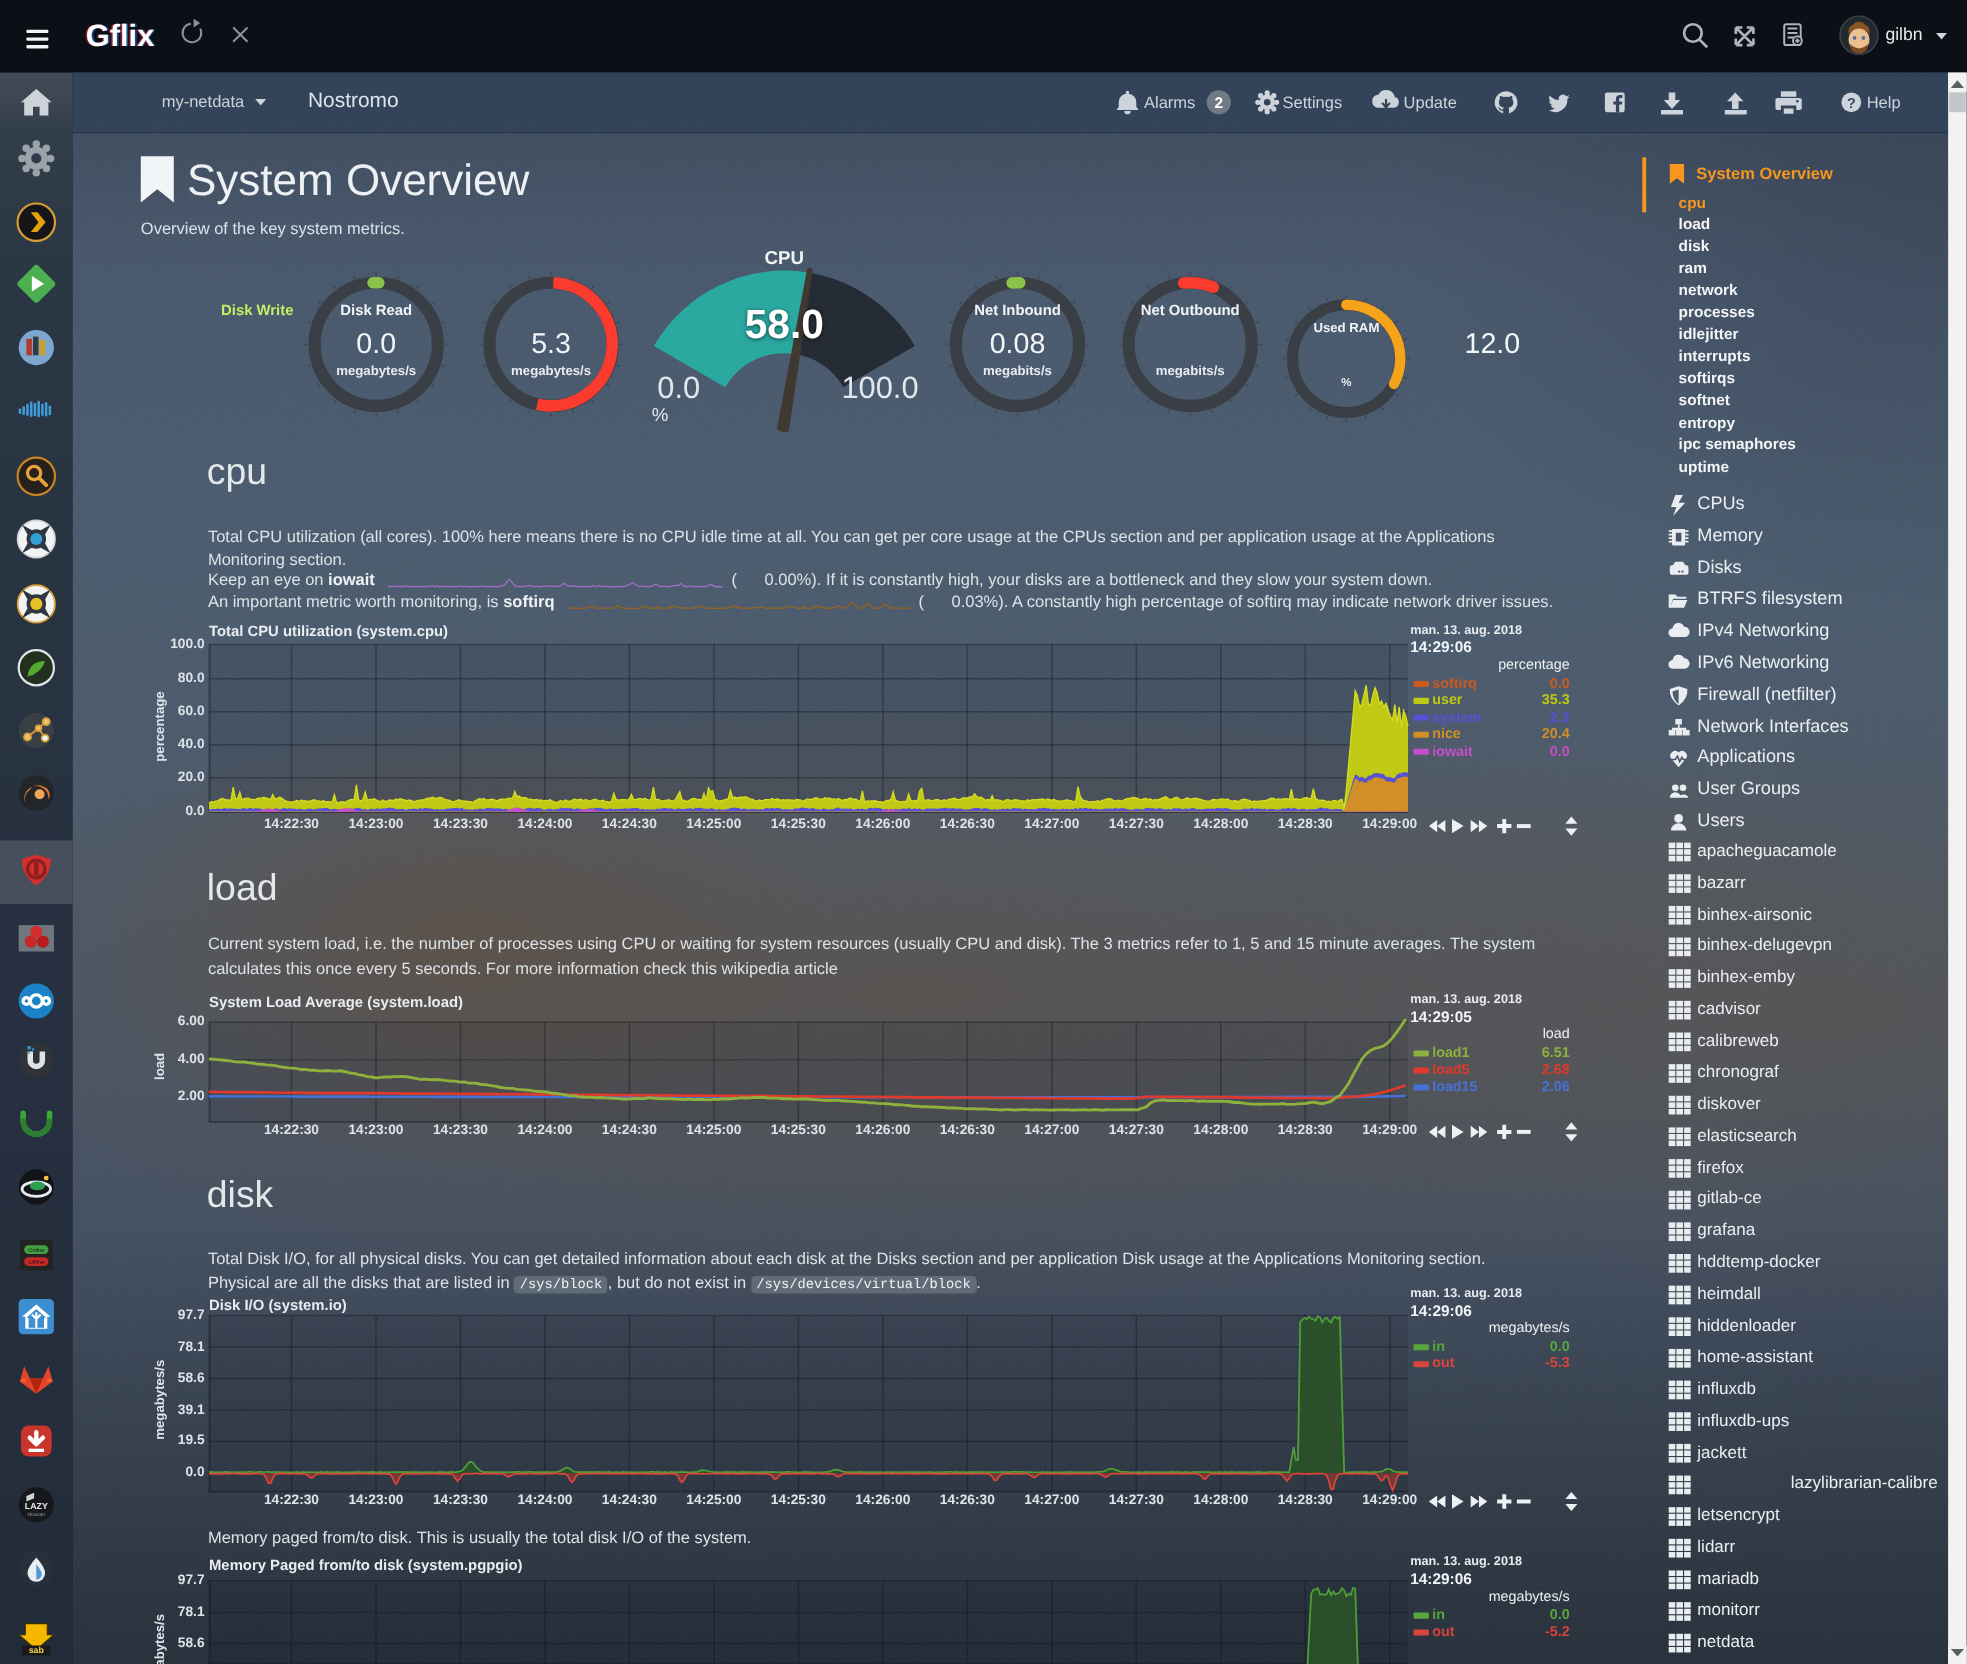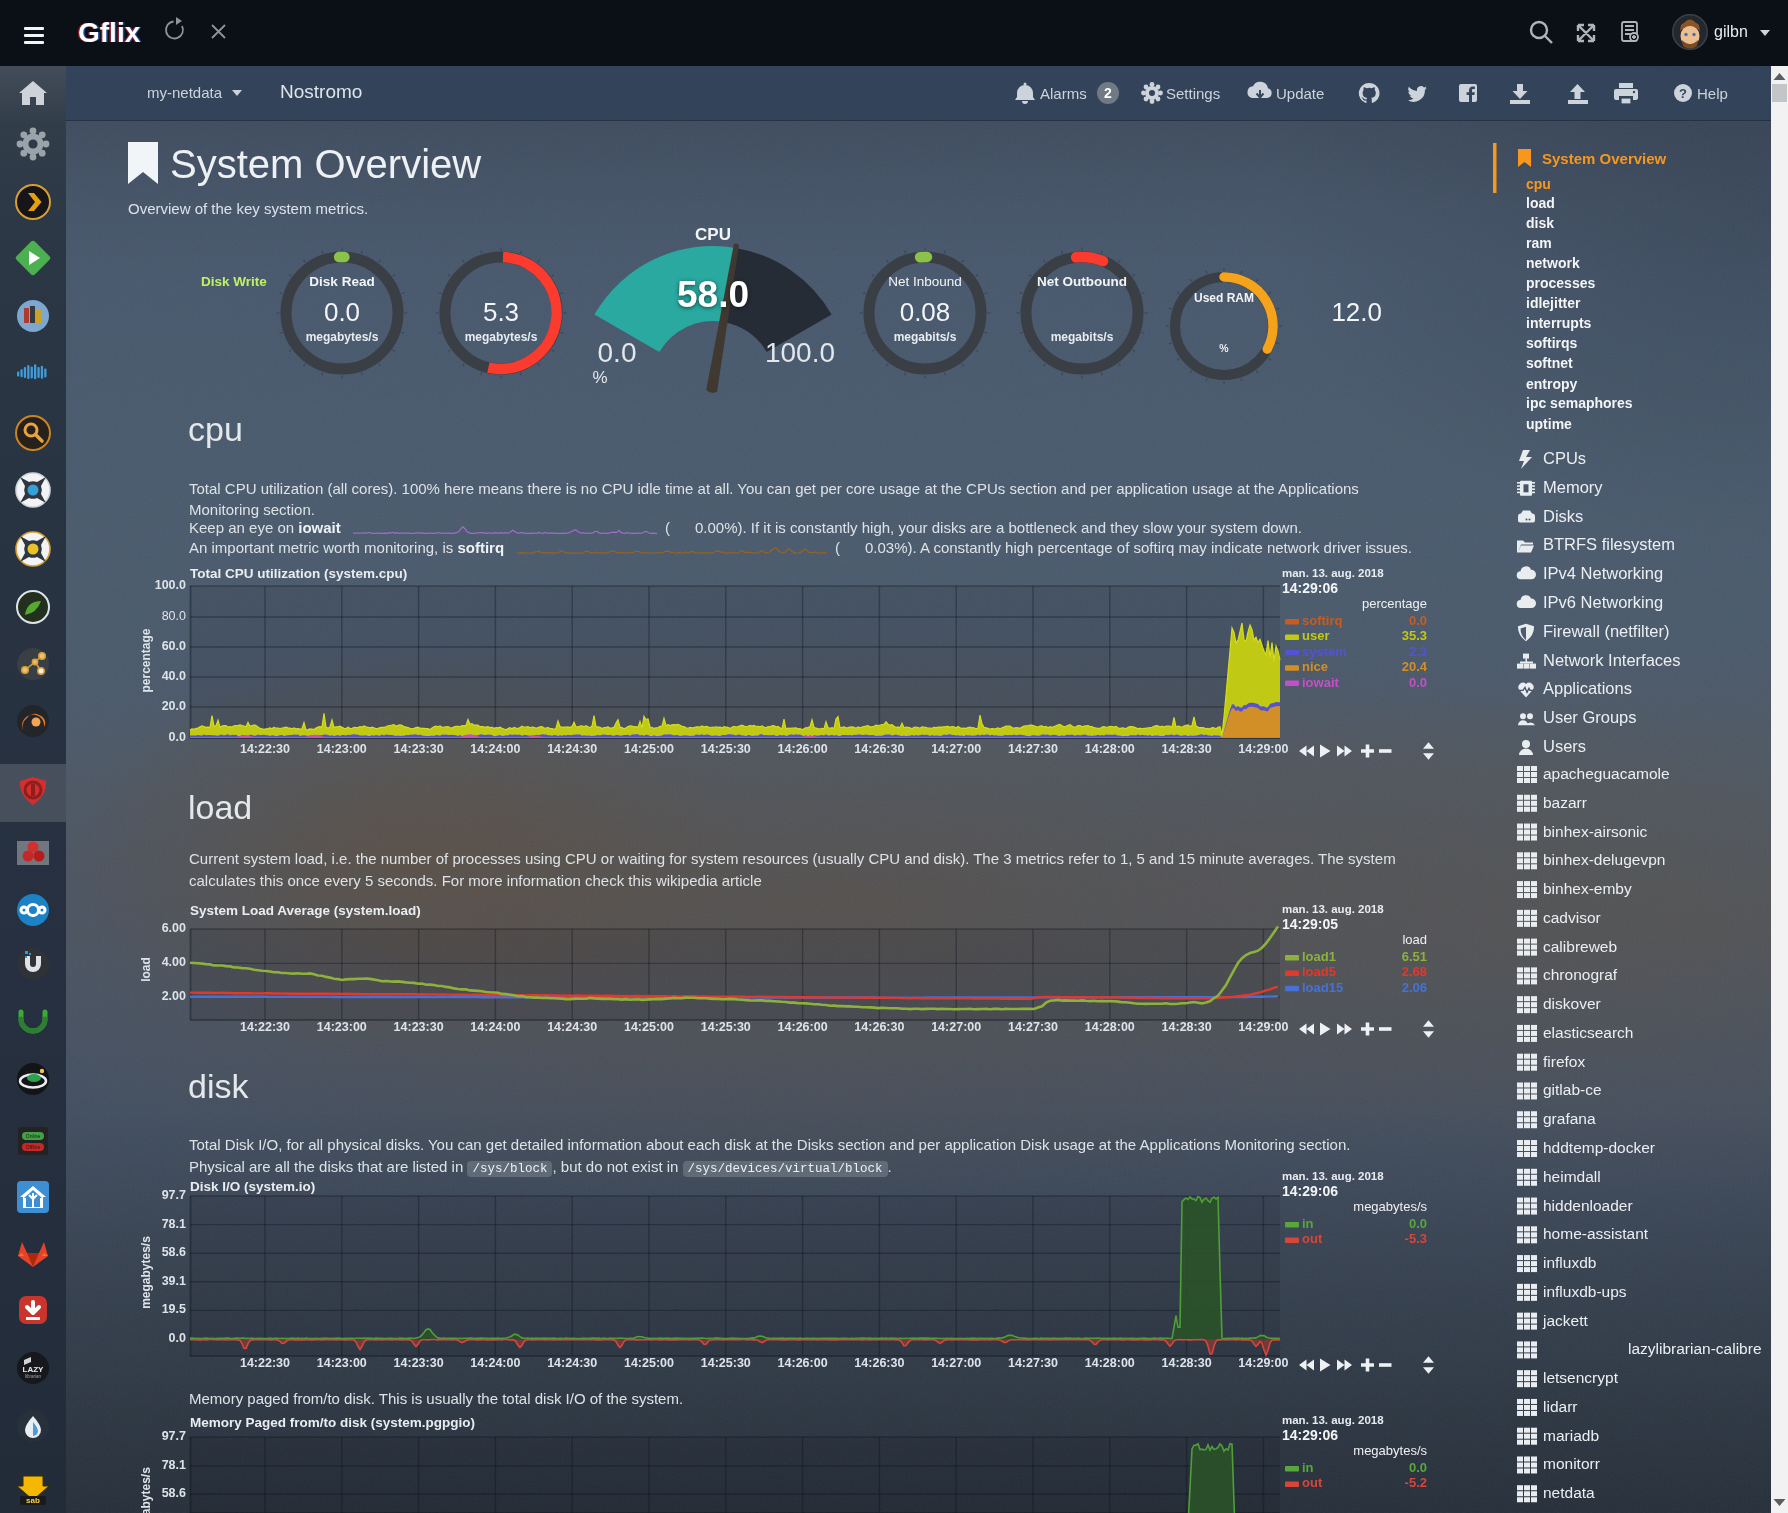--- a/index.html
+++ b/index.html
@@ -845,21 +845,21 @@
     <div class="t" style="left:1276px;top:85px;font-size:15px;color:#ccd3da">Update</div>
     <div class="t" style="left:1697px;top:85px;font-size:15px;color:#ccd3da">Help</div>
     <div class="t" style="left:170px;top:139px;font-size:40px;font-weight:400;color:#eef1f4">System Overview</div>
     <div class="t" style="left:128px;top:200px;font-size:15px;color:#dde2e8">Overview of the key system metrics.</div>
     <div class="t" style="left:42px;top:274px;width:600px;text-align:center;font-size:13.5px;color:#f2f5f7;font-weight:700;">Disk Read</div>
     <div class="t" style="left:42px;top:296px;width:600px;text-align:center;font-size:26px;color:#f2f5f7;font-weight:400;">0.0</div>
     <div class="t" style="left:42px;top:330px;width:600px;text-align:center;font-size:12px;color:#e8ecf0;font-weight:700;">megabytes/s</div>
     <div class="t" style="left:201px;top:274px;width:600px;text-align:left;font-size:13.5px;color:#bef264;font-weight:700;">Disk Write</div>
     <div class="t" style="left:201px;top:296px;width:600px;text-align:center;font-size:26px;color:#f2f5f7;font-weight:400;">5.3</div>
     <div class="t" style="left:201px;top:330px;width:600px;text-align:center;font-size:12px;color:#e8ecf0;font-weight:700;">megabytes/s</div>
-    <div class="t" style="left:625px;top:274px;width:600px;text-align:center;font-size:13.5px;color:#f2f5f7;font-weight:400;">Net Inbound</div>
+    <div class="t" style="left:625px;top:274px;width:600px;text-align:center;font-size:13.5px;color:#f2f5f7;font-weight:700;">Net Inbound</div>
     <div class="t" style="left:625px;top:296px;width:600px;text-align:center;font-size:26px;color:#f2f5f7;font-weight:400;">0.08</div>
     <div class="t" style="left:625px;top:330px;width:600px;text-align:center;font-size:12px;color:#e8ecf0;font-weight:700;">megabits/s</div>
     <div class="t" style="left:782px;top:274px;width:600px;text-align:center;font-size:13.5px;color:#f2f5f7;font-weight:700;">Net Outbound</div>
     <div class="t" style="left:782px;top:296px;width:600px;text-align:right;font-size:26px;color:#f2f5f7;font-weight:400;">12.0</div>
     <div class="t" style="left:782px;top:330px;width:600px;text-align:center;font-size:12px;color:#e8ecf0;font-weight:700;">megabits/s</div>
     <div class="t" style="left:924px;top:291px;width:600px;text-align:center;font-size:12px;color:#f2f5f7;font-weight:700;">Used RAM</div>
     <div class="t" style="left:924px;top:342px;width:600px;text-align:center;font-size:10.5px;color:#e8ecf0;font-weight:700;">%</div>
     <div class="t" style="left:413px;top:224px;width:600px;text-align:center;font-size:17px;color:#f2f5f7;font-weight:700;">CPU</div>
     <div class="t" style="left:563px;top:272px;width:300px;text-align:center;font-size:37px;font-weight:700;color:#fff;text-shadow:0 1px 4px rgba(0,0,0,0.6)">58.0</div>
     <div class="t" style="left:317px;top:335px;width:600px;text-align:center;font-size:28px;color:#e3e7ec;font-weight:400;">0.0</div>
@@ -871,21 +871,21 @@
     <div class="t" style="left:665px;top:519px;font-size:15px;color:#dde2e7">(&nbsp;&nbsp;&nbsp;&nbsp;&nbsp;&nbsp;0.00%). If it is constantly high, your disks are a bottleneck and they slow your system down.</div>
     <div class="t" style="left:189px;top:539px;font-size:15px;color:#dde2e7">An important metric worth monitoring, is <b style="color:#eef2f5">softirq</b></div>
     <div class="t" style="left:835px;top:539px;font-size:15px;color:#dde2e7">(&nbsp;&nbsp;&nbsp;&nbsp;&nbsp;&nbsp;0.03%). A constantly high percentage of softirq may indicate network driver issues.</div>
     <div class="t" style="left:188px;top:786px;font-size:34px;color:#e4e8eb">load</div>
     <div class="t" style="left:189px;top:848px;font-size:15px;line-height:22px;color:#dde2e7">Current system load, i.e. the number of processes using CPU or waiting for system resources (usually CPU and disk). The 3 metrics refer to 1, 5 and 15 minute averages. The system<br>calculates this once every 5 seconds. For more information check this wikipedia article</div>
     <div class="t" style="left:188px;top:1065px;font-size:34px;color:#e4e8eb">disk</div>
     <div class="t" style="left:189px;top:1134px;font-size:15px;line-height:22px;color:#dde2e7">Total Disk I/O, for all physical disks. You can get detailed information about each disk at the Disks section and per application Disk usage at the Applications Monitoring section.<br>Physical are all the disks that are listed in <code>/sys/block</code>, but do not exist in <code>/sys/devices/virtual/block</code>.</div>
     <div class="t" style="left:189px;top:1390px;font-size:15px;color:#dde2e7">Memory paged from/to disk. This is usually the total disk I/O of the system.</div>
     <div class="t" style="left:190px;top:566px;font-size:13.5px;font-weight:700;color:#e9edf1">Total CPU utilization (system.cpu)</div>
     <div class="t" style="right:1602px;top:578px;font-size:12.5px;font-weight:700;color:#dde3e9;text-align:right">100.0</div>
-    <div class="t" style="right:1602px;top:609px;font-size:12.5px;font-weight:400;color:#dde3e9;text-align:right">80.0</div>
+    <div class="t" style="right:1602px;top:609px;font-size:12.5px;font-weight:700;color:#dde3e9;text-align:right">80.0</div>
     <div class="t" style="right:1602px;top:639px;font-size:12.5px;font-weight:700;color:#dde3e9;text-align:right">60.0</div>
     <div class="t" style="right:1602px;top:669px;font-size:12.5px;font-weight:700;color:#dde3e9;text-align:right">40.0</div>
     <div class="t" style="right:1602px;top:699px;font-size:12.5px;font-weight:700;color:#dde3e9;text-align:right">20.0</div>
     <div class="t" style="right:1602px;top:730px;font-size:12.5px;font-weight:700;color:#dde3e9;text-align:right">0.0</div>
     <div class="t" style="left:-35.0px;top:742px;width:600px;text-align:center;font-size:12.5px;color:#dde3e9;font-weight:700;">14:22:30</div>
     <div class="t" style="left:41.80000000000001px;top:742px;width:600px;text-align:center;font-size:12.5px;color:#dde3e9;font-weight:700;">14:23:00</div>
     <div class="t" style="left:118.60000000000002px;top:742px;width:600px;text-align:center;font-size:12.5px;color:#dde3e9;font-weight:700;">14:23:30</div>
     <div class="t" style="left:195.39999999999998px;top:742px;width:600px;text-align:center;font-size:12.5px;color:#dde3e9;font-weight:700;">14:24:00</div>
     <div class="t" style="left:272.20000000000005px;top:742px;width:600px;text-align:center;font-size:12.5px;color:#dde3e9;font-weight:700;">14:24:30</div>
     <div class="t" style="left:349.0px;top:742px;width:600px;text-align:center;font-size:12.5px;color:#dde3e9;font-weight:700;">14:25:00</div>

